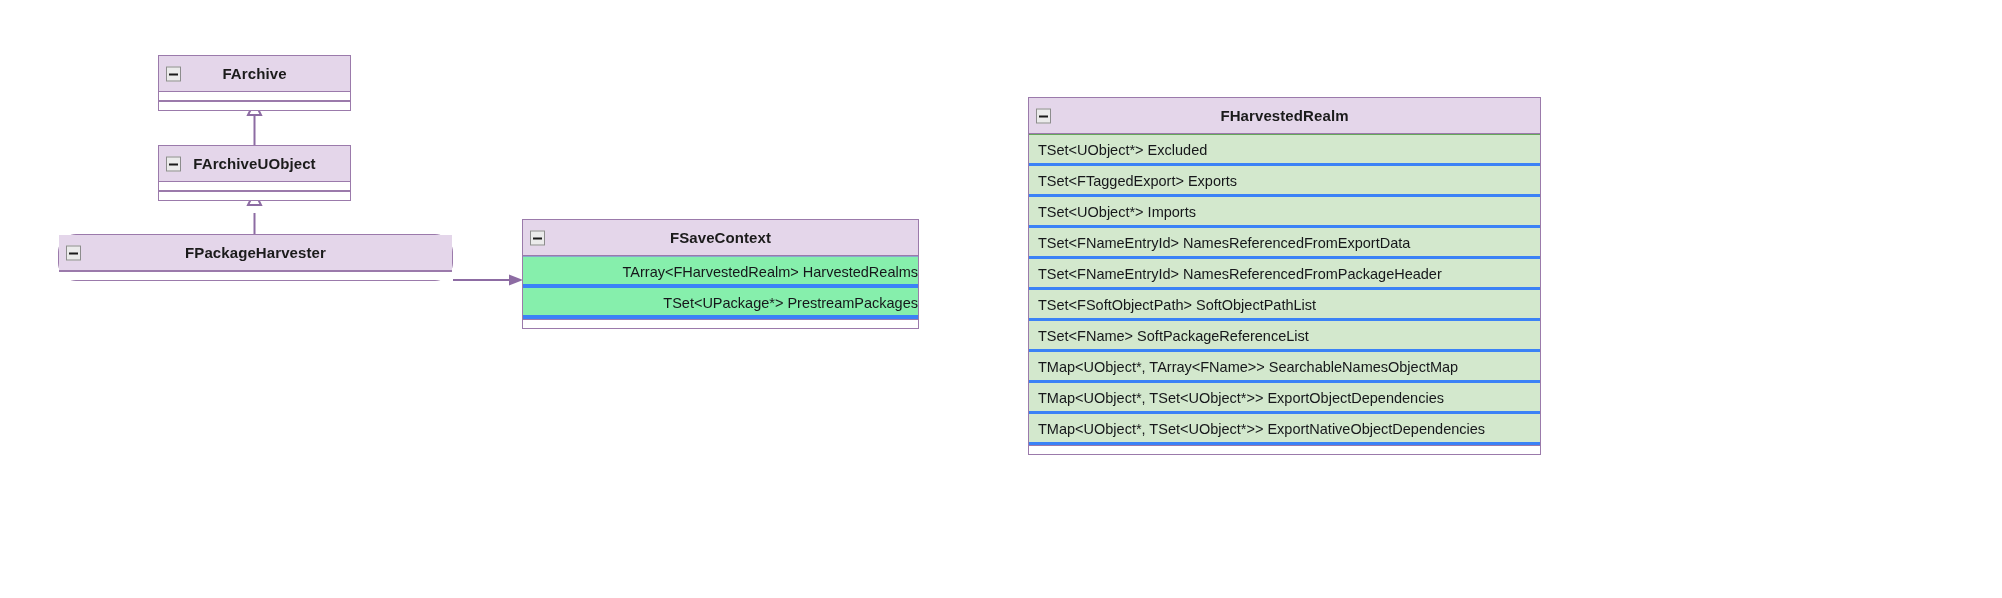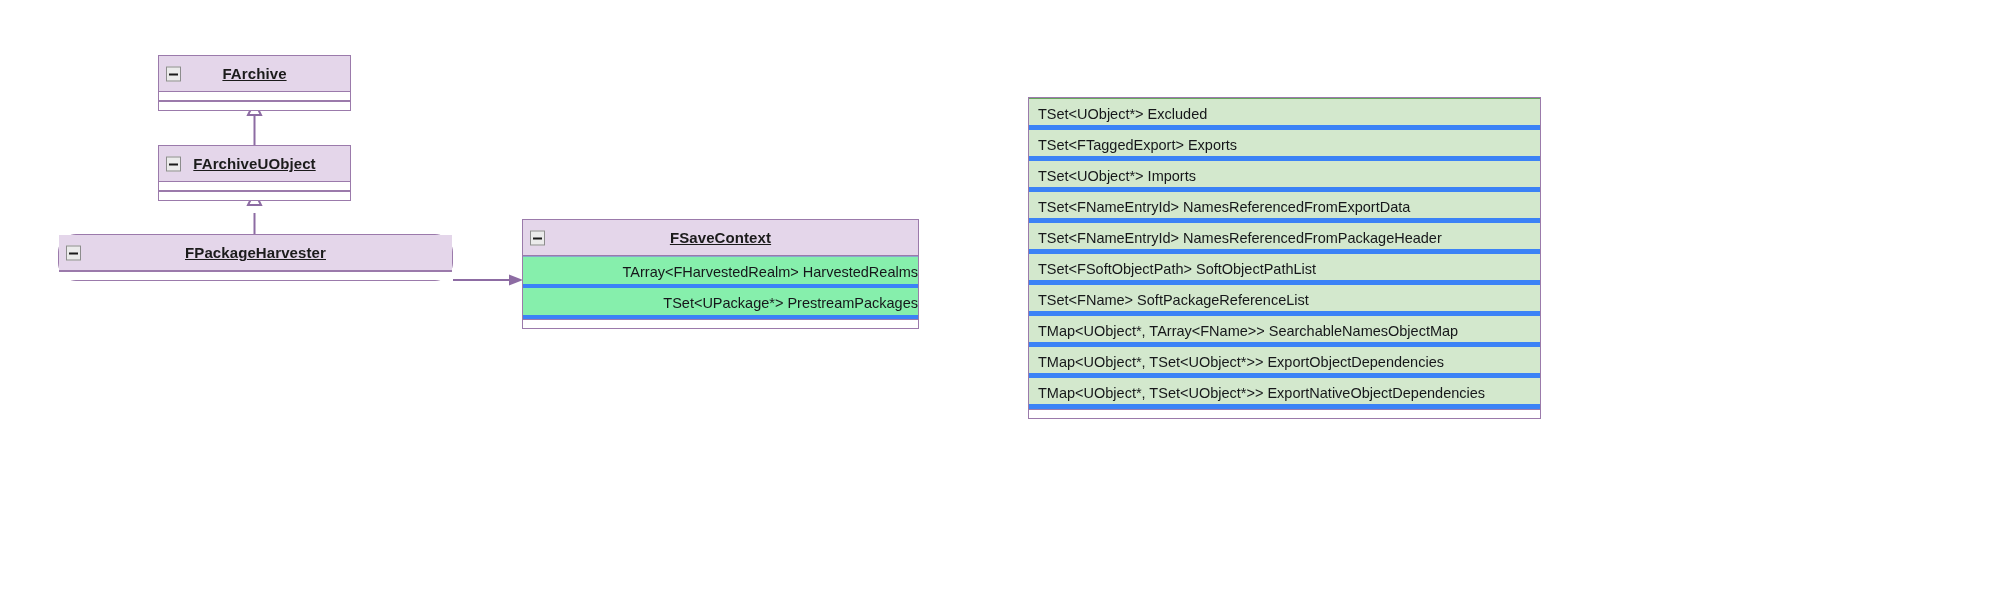--- a/index.html
+++ b/index.html
@@ -37,21 +37,20 @@
     align-items: center;
     justify-content: center;
   }
   .uml-title {
     font-size: 15px;
     font-weight: bold;
     color: #1b1b1b;
     letter-spacing: .1px;
     padding: 0 30px;
     white-space: nowrap;
-    text-decoration: underline;
   }
   .collapse-icon {
     position: absolute;
     left: 7px; top: 50%;
     transform: translateY(-50%);
     width: 15px; height: 15px;
     background: #ebebeb;
     border: 1px solid #8d8d8d;
     display: block;
   }
@@ -75,21 +74,21 @@
     overflow: hidden;
   }
   .attrs.blue .attr {
     background: #86efac;
     border-bottom: 4px solid #3b82f6;
     text-align: right;
   }
   .attrs.blue { border-top: 1px solid #89a6cd; }
   .attrs.green .attr {
     background: #d3e8cd;
-    border-bottom: 5px solid #3b82f6;
+    border-bottom: 3px solid #3b82f6;
   }
   .attrs.green { border-top: 1px solid #66a55c; }
 
   
   .ops-strip {
     height: 9px;
     background: #ffffff;
     border-top: 1px solid #9b7aab;
   }
   .empty-attr-strip {
@@ -165,20 +164,24 @@
       <span class="uml-title">FSaveContext</span>
     </div>
     <div class="attrs blue">
         <div class="attr">TArray&lt;FHarvestedRealm&gt; HarvestedRealms</div>
         <div class="attr">TSet&lt;UPackage*&gt; PrestreamPackages</div>
       </div>
     <div class="ops-strip"></div>
   </div>
 
   <div class="uml-class" id="cls-fharvestedrealm">
+    <div class="uml-header">
+      <span class="collapse-icon"></span>
+      <span class="uml-title">FHarvestedRealm</span>
+    </div>
     <div class="attrs green">
         <div class="attr">TSet&lt;UObject*&gt; Excluded</div>
         <div class="attr">TSet&lt;FTaggedExport&gt; Exports</div>
         <div class="attr">TSet&lt;UObject*&gt; Imports</div>
         <div class="attr">TSet&lt;FNameEntryId&gt; NamesReferencedFromExportData</div>
         <div class="attr">TSet&lt;FNameEntryId&gt; NamesReferencedFromPackageHeader</div>
         <div class="attr">TSet&lt;FSoftObjectPath&gt; SoftObjectPathList</div>
         <div class="attr">TSet&lt;FName&gt; SoftPackageReferenceList</div>
         <div class="attr">TMap&lt;UObject*, TArray&lt;FName&gt;&gt; SearchableNamesObjectMap</div>
         <div class="attr">TMap&lt;UObject*, TSet&lt;UObject*&gt;&gt; ExportObjectDependencies</div>

